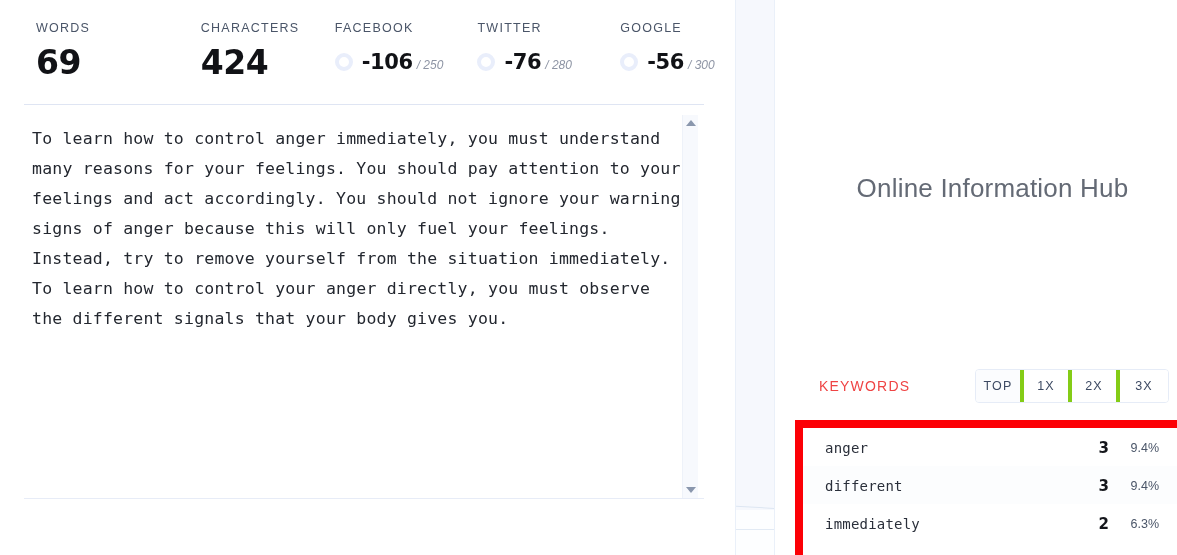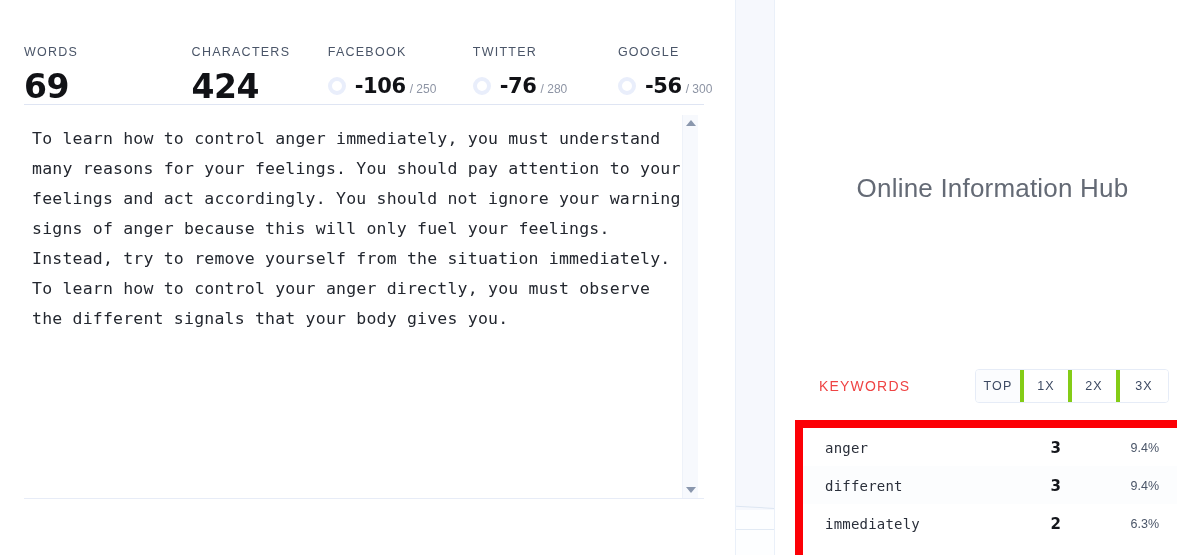--- a/index.html
+++ b/index.html
@@ -33,22 +33,22 @@
   }
 
   
   .stats-row {
     position: absolute;
     left: 0;
     top: 0;
     width: 735px;
     height: 104px;
     display: flex;
-    align-items: flex-end;
-    padding-left: 24px;
+    align-items: flex-start;
+    padding-left: 36px;
     box-sizing: border-box;
     gap: 28px;
   }
   .stat {
     display: flex;
     flex-direction: column;
     align-items: flex-start;
   }
   .stat-words   { width: 155px; }
   .stat-chars   { width: 120px; }
@@ -93,20 +93,21 @@
     letter-spacing: -0.4px;
   }
   .social-limit {
     font-size: 12px;
     color: #8d94a4;
     margin-left: 4px;
     font-weight: 400;
     position: relative;
     top: 3px;
     white-space: nowrap;
+    font-style: italic;
   }
 
   
   .rule-top {
     position: absolute;
     left: 24px;
     top: 104px;
     width: 680px;
     height: 1px;
     background: #dfe5f3;
@@ -291,21 +292,20 @@
     width: 374px;
     height: 127px;
   }
   .kw-row {
     position: relative;
     display: flex;
     align-items: center;
     height: 38px;
     padding: 1px 0 0 22px;
     box-sizing: border-box;
-    gap: 48px;
   }
   .kw-row.alt { background: #fcfdfe; }
   .kw-word {
     flex: 1 1 auto;
     font-family: "DejaVu Sans Mono", monospace;
     font-size: 14px;
     color: #2a2f3a;
     letter-spacing: 0.2px;
   }
   .kw-count {

